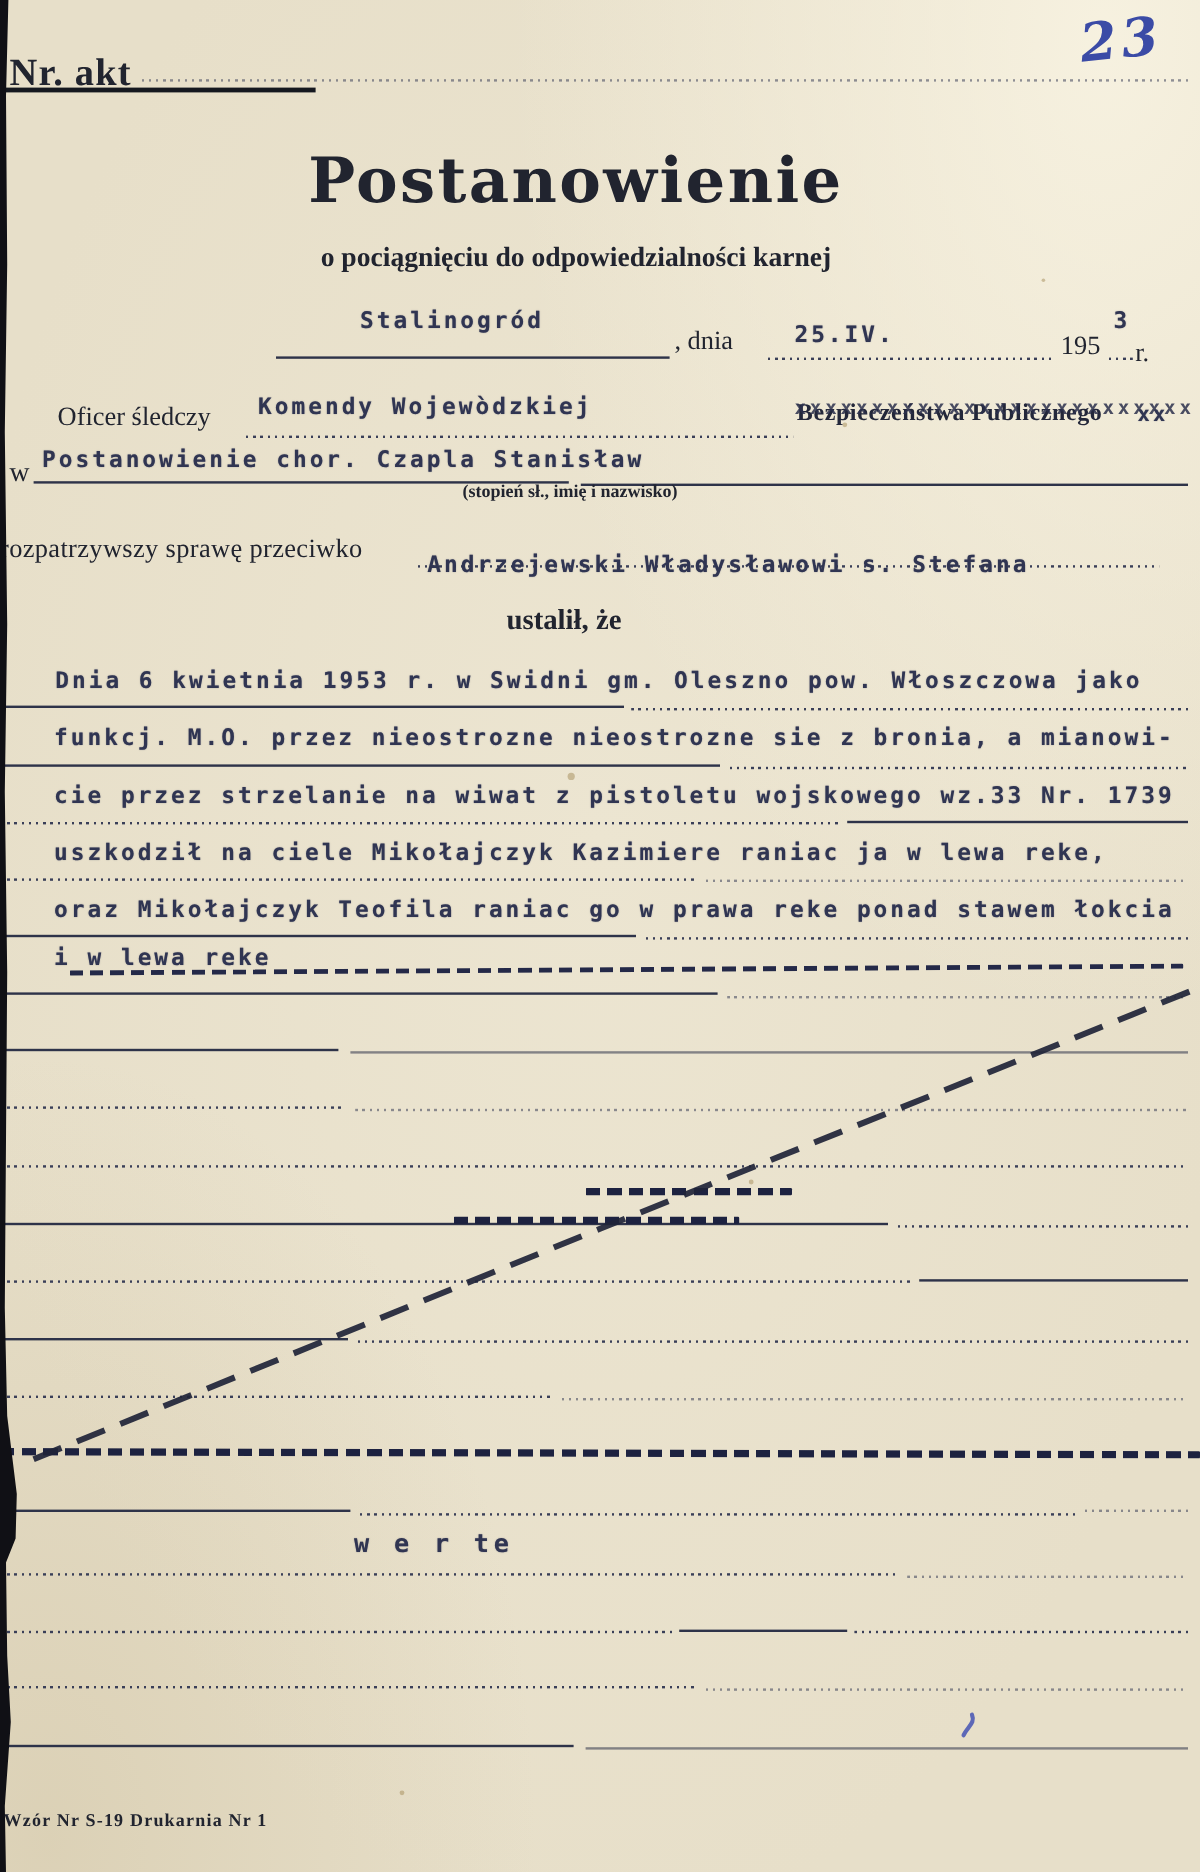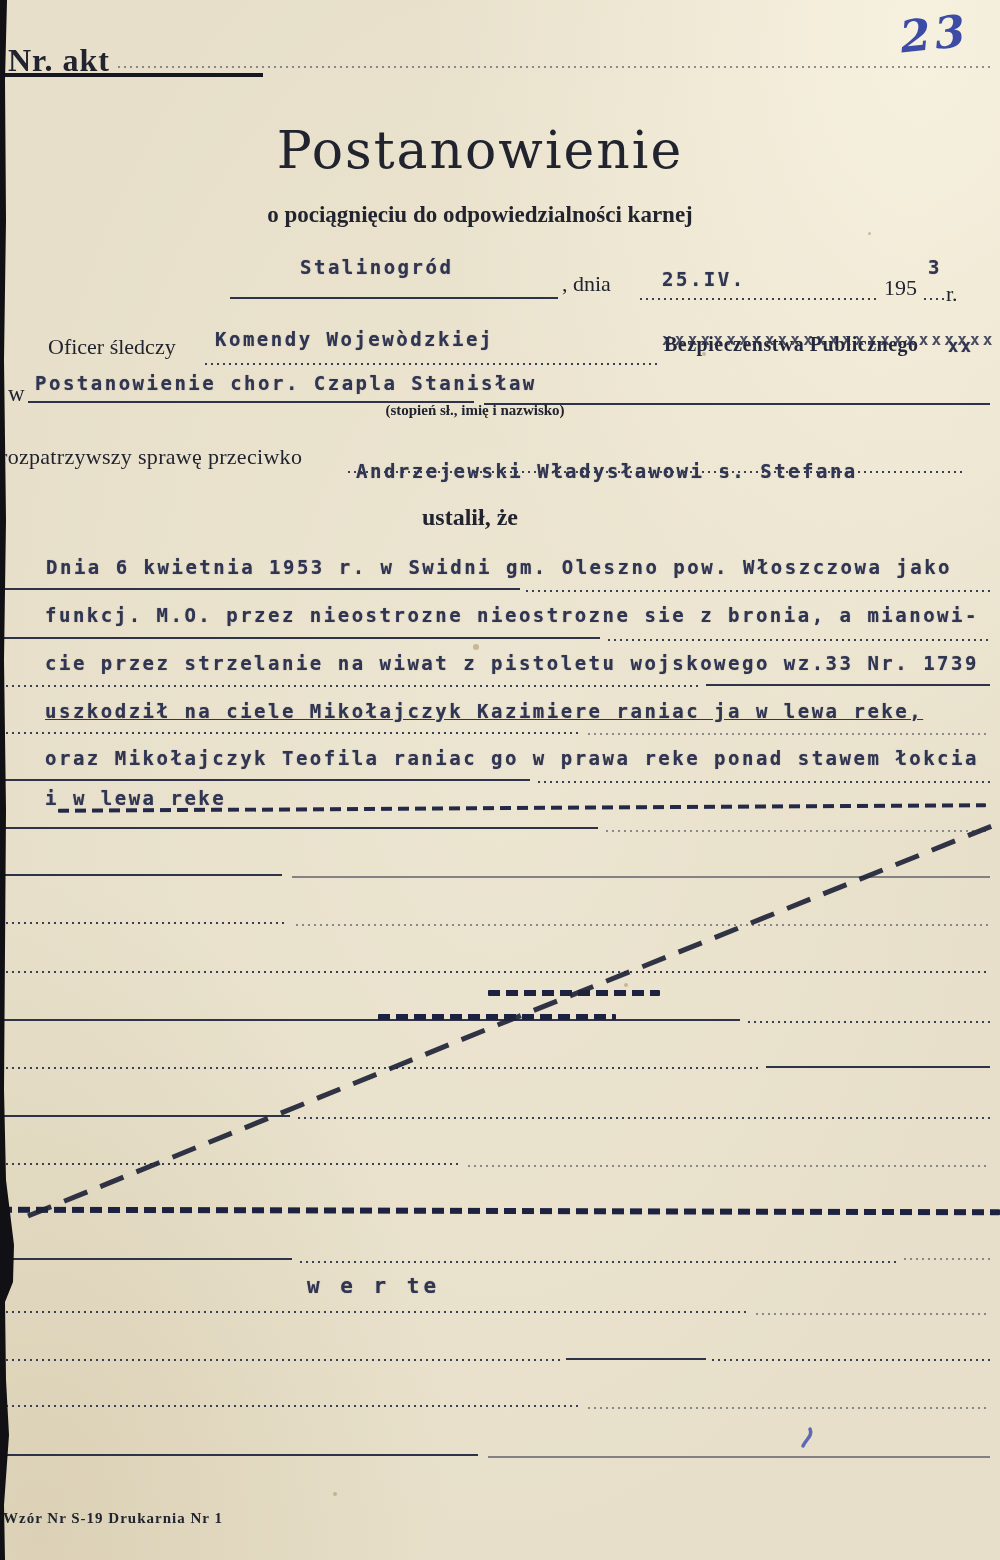--- a/index.html
+++ b/index.html
@@ -28,21 +28,21 @@
   .typed-dash{
     position:absolute; z-index:2; height:4px; border-radius:1px;
     background:repeating-linear-gradient(90deg,#242948 0 11px, transparent 11px 17px);
   }
   .typed-dash.heavy{
     height:6px;
     background:repeating-linear-gradient(90deg,#1d2240 0 12px, transparent 12px 18px);
   }
   .speck{position:absolute; border-radius:50%; background:rgba(163,139,88,.5); z-index:2;}
   #title{left:130px; top:120px; width:700px; text-align:center; font-size:52px;
-         font-weight:400; letter-spacing:2px; font-family:"DejaVu Serif","Liberation Serif",serif;}
+         font-weight:700; letter-spacing:2px; font-family:"DejaVu Serif","Liberation Serif",serif;}
   #subtitle{left:130px; top:202px; width:700px; text-align:center; font-size:23px; font-weight:700;}
   #strike-wrap{left:664px; top:333px; width:335px; z-index:3;}
   #strike-text{font-size:20px; font-weight:700; color:#23273a; white-space:nowrap; letter-spacing:.5px;margin-top:44px;}
   #strike-overlay{
     position:absolute; left:-2px; top:-3px; font-family:"DejaVu Sans Mono",monospace;
     font-size:16px; font-weight:700; color:rgba(43,48,76,.85); letter-spacing:3.2px; white-space:nowrap;
   }
   #handwritten-23{
     left:900px; top:8px; font-family:"DejaVu Serif",serif; font-style:italic; font-weight:700;
     font-size:44px; color:#3b4ba6; transform:rotate(-6deg); z-index:5; letter-spacing:4px;
@@ -81,25 +81,25 @@
   <div class="abs printed" style="left:330px;top:402px;width:290px;text-align:center;font-size:15px;font-weight:700;">(stopień sł., imię i nazwisko)</div>
 
   <div class="abs printed" style="left:0px;top:444px;font-size:22px;letter-spacing:.3px;">rozpatrzywszy sprawę przeciwko</div>
   <div class="abs typed" style="left:356px;top:436px;margin-top:24px;">Andrzejewski Władysławowi s. Stefana</div>
 
   <div class="abs printed" style="left:320px;top:504px;width:300px;text-align:center;font-size:24px;font-weight:700;">ustalił, że</div>
 
   <div class="abs typed" style="left:46px;top:556px;">Dnia 6 kwietnia 1953 r. w Swidni gm. Oleszno pow. Włoszczowa jako</div>
   <div class="abs typed" style="left:45px;top:604px;">funkcj. M.O. przez nieostrozne nieostrozne sie z bronia, a mianowi-</div>
   <div class="abs typed" style="left:45px;top:652px;text-align:center;">cie przez strzelanie na wiwat z pistoletu wojskowego wz.33 Nr. 1739</div>
-  <div class="abs typed" style="left:45px;top:700px;text-decoration:underline;">uszkodził na ciele Mikołajczyk Kazimiere raniac ja w lewa reke,</div>
+  <div class="abs typed" style="left:45px;top:700px;">uszkodził na ciele Mikołajczyk Kazimiere raniac ja w lewa reke,</div>
   <div class="abs typed" style="left:45px;top:747px;">oraz Mikołajczyk Teofila raniac go w prawa reke ponad stawem łokcia</div>
   <div class="abs typed" style="left:45px;top:787px;">i w lewa reke</div>
 
-  <div class="abs typed" style="left:295px;top:1274px;font-size:21px;letter-spacing:4px;margin-left:12px;">w e r te</div>
+  <div class="abs typed" style="left:295px;top:1274px;font-size:21px;letter-spacing:4px;">w e r te</div>
 
   <div class="abs printed" style="left:3px;top:1510px;font-size:15px;font-weight:700;letter-spacing:1px;">Wzór Nr S-19 Drukarnia Nr 1</div>
 
   <div class="rl rl-dot rl-f" style="left:118px;top:66px;width:872px"></div>
   <div class="rl rl-thick" style="left:0;top:73px;width:263px"></div>
   <div class="rl rl-solid" style="left:230px;top:297px;width:328px"></div>
   <div class="rl rl-dot" style="left:640px;top:298px;width:240px"></div>
   <div class="rl rl-dot" style="left:924px;top:298px;width:20px"></div>
   <div class="rl rl-dot" style="left:205px;top:363px;width:456px"></div>
   <div class="rl rl-solid" style="left:28px;top:401px;width:446px"></div>

